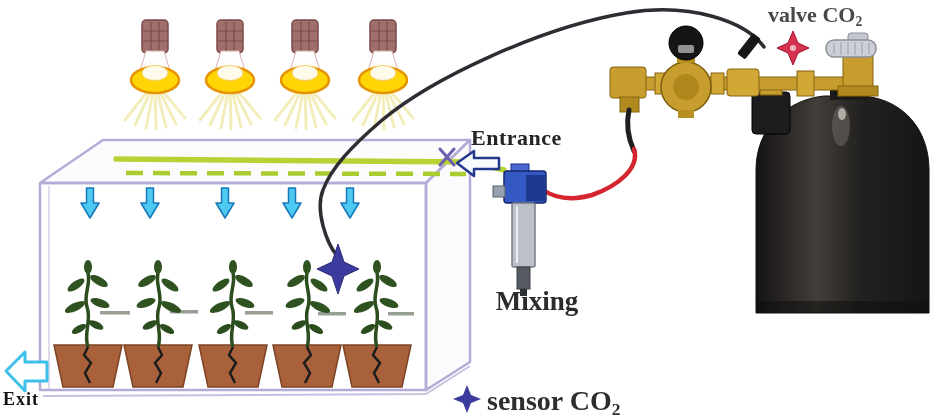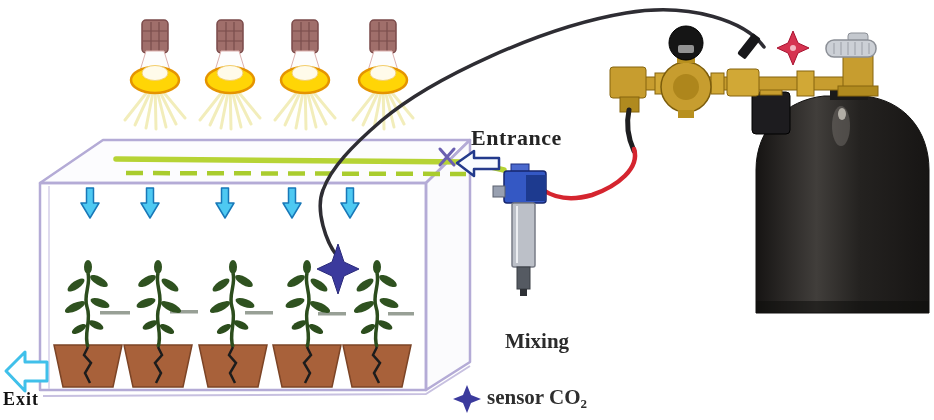--- a/index.html
+++ b/index.html
@@ -4,22 +4,22 @@
 <style>
   html,body{margin:0;padding:0;background:#ffffff;}
   #scene{position:relative;width:934px;height:420px;background:#ffffff;overflow:hidden;
          font-family:"Liberation Serif",serif;}
   #scene svg{position:absolute;left:0;top:0;}
   .lbl{position:absolute;font-family:"Liberation Serif",serif;font-weight:bold;color:#2b2b2b;
        white-space:nowrap;user-select:none;}
   .lbl .sub{font-size:0.62em;vertical-align:-0.28em;}
   #lbl-entrance{left:471px;top:125px;font-size:22px;color:#242424;letter-spacing:0.5px;}
   #lbl-valve{left:768px;top:2px;font-size:22px;color:#484848;}
-  #lbl-mixing{left:479px;top:286px;font-size:21px;width:116px;text-align:center;line-height:1.12;white-space:normal;margin-top:44px;}
-  #lbl-sensor{left:487px;top:385px;font-size:21px;color:#2e2e2e;}
+  #lbl-mixing{left:479px;top:286px;font-size:27px;width:116px;text-align:center;line-height:1.12;white-space:normal;}
+  #lbl-sensor{left:487px;top:385px;font-size:28px;color:#2e2e2e;}
   #lbl-exit{left:3px;top:389px;font-size:18px;color:#131313;letter-spacing:1px;}
 </style>
 </head>
 <body>
 
 <div id="scene">
 
 <svg width="934" height="420" viewBox="0 0 934 420">
   <defs>
     <linearGradient id="cylGrad" x1="0" y1="0" x2="1" y2="0">
@@ -181,20 +181,21 @@
   <path d="M338,244 L344,262 L359,269 L344,276 L338,294 L332,276 L317,269 L332,262 Z" fill="#3b3a9d" stroke="#2a2a7a" stroke-width="1"></path>
   <g>
     <path d="M793,31 L798,43 L809,48 L798,53 L793,65 L788,53 L777,48 L788,43 Z" fill="#d63350" stroke="#a81230" stroke-width="1"></path>
     <circle cx="793" cy="48" r="3" fill="#f2b6c0"></circle>
   </g>
   <path d="M467,385 L471,395 L481,399 L471,403 L467,413 L463,403 L453,399 L463,395 Z" fill="#3b3a9d"></path>
 </svg>
 
 <div class="lbl" id="lbl-entrance">Entrance</div>
 
+<div class="lbl" id="lbl-valve"><span>valve CO</span><span class="sub">2</span></div>
 
 <div class="lbl" id="lbl-mixing"><span>Mixing</span><br></div>
 
 <div class="lbl" id="lbl-sensor"><span>sensor CO</span><span class="sub">2</span></div>
 
 <div class="lbl" id="lbl-exit">Exit</div>
 
 </div>
 
 </body></html>

